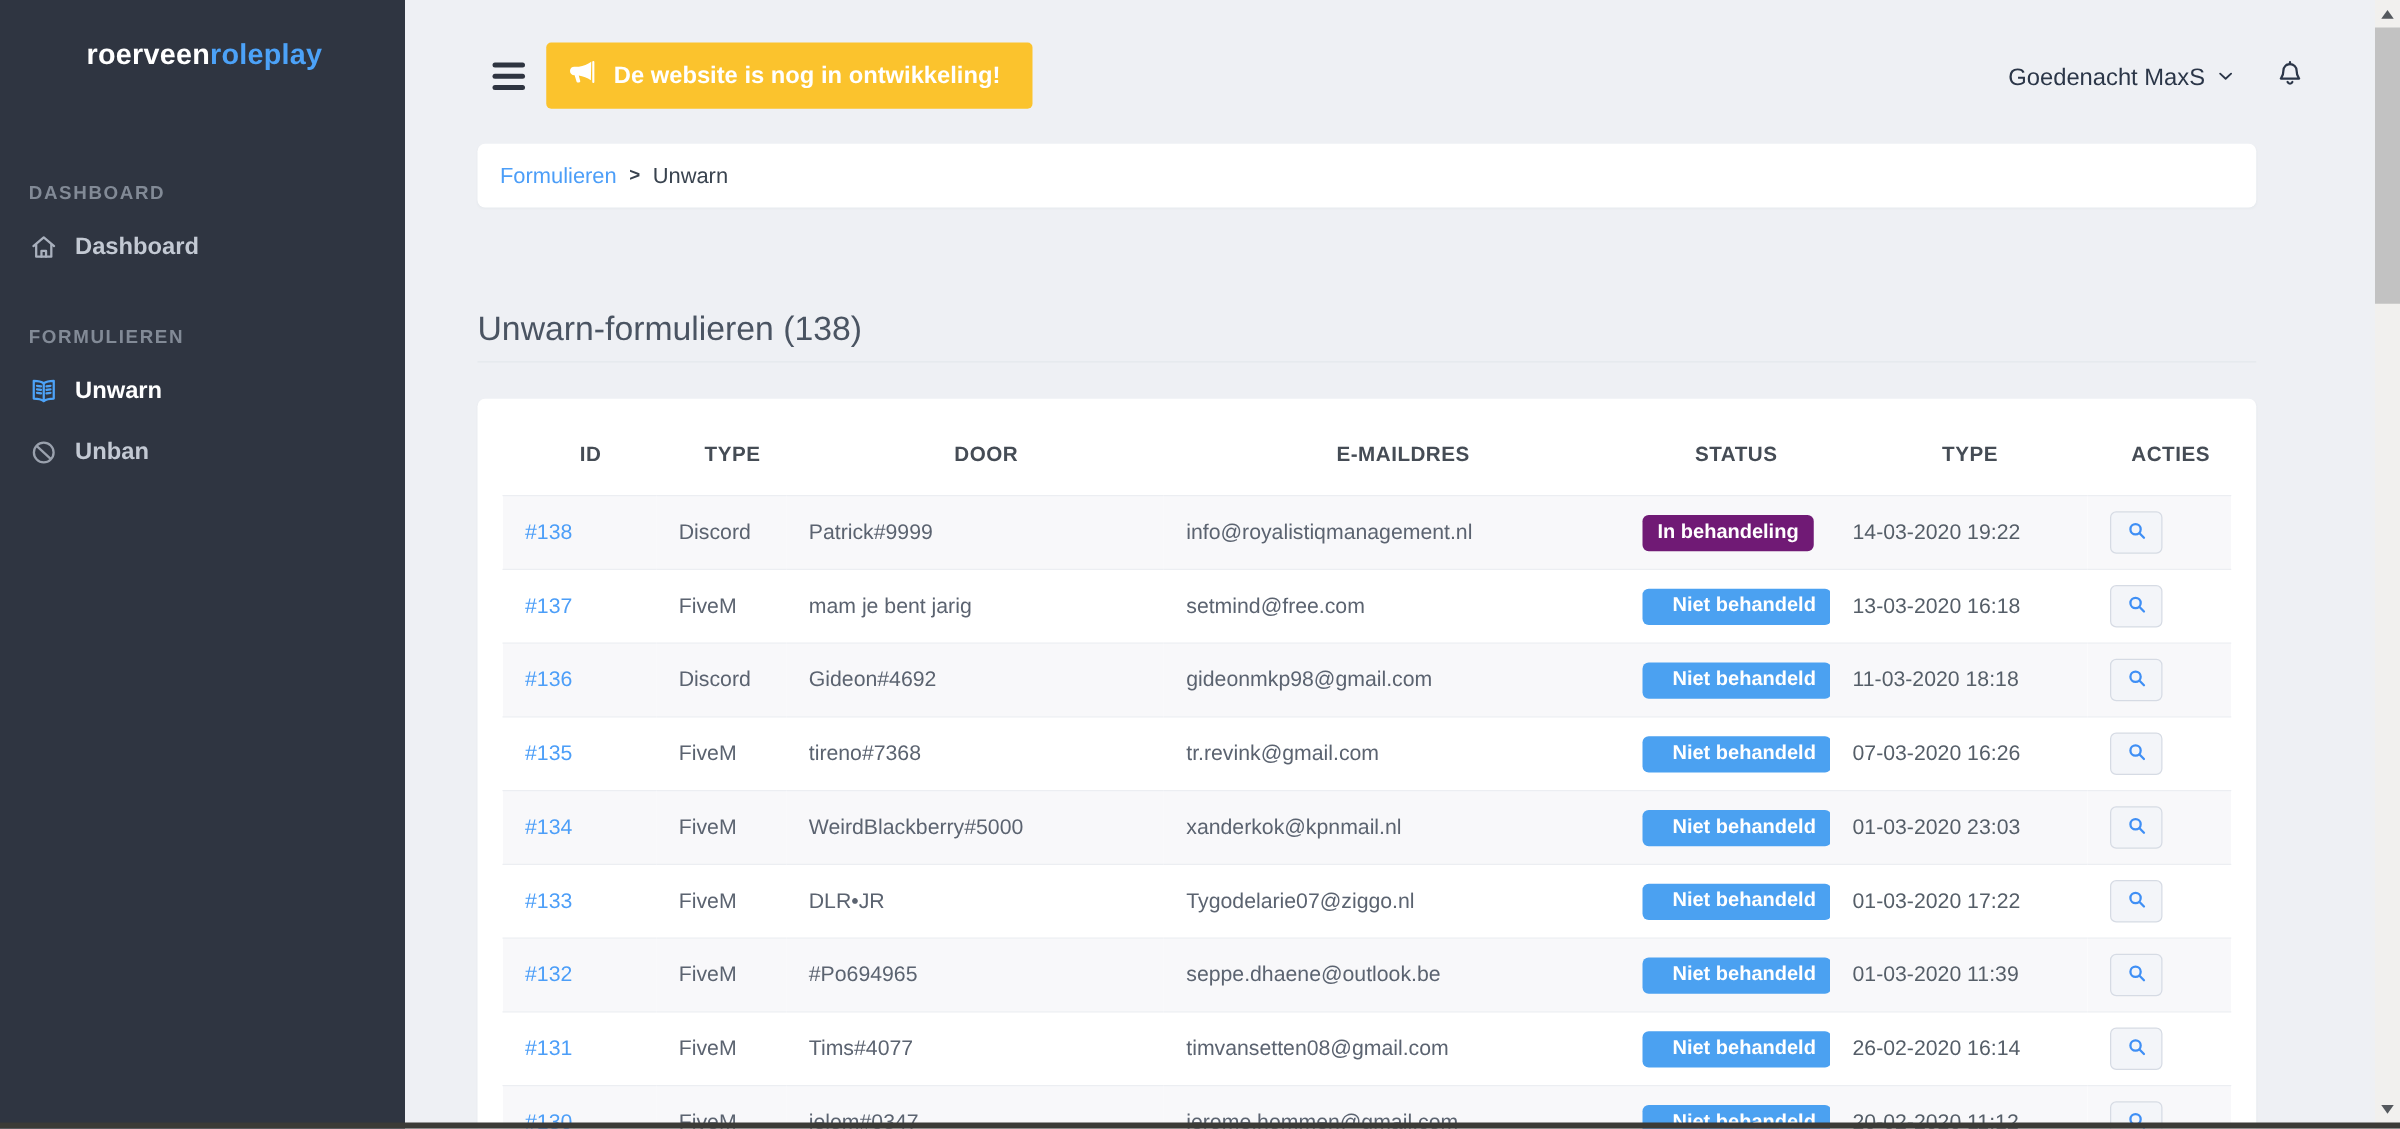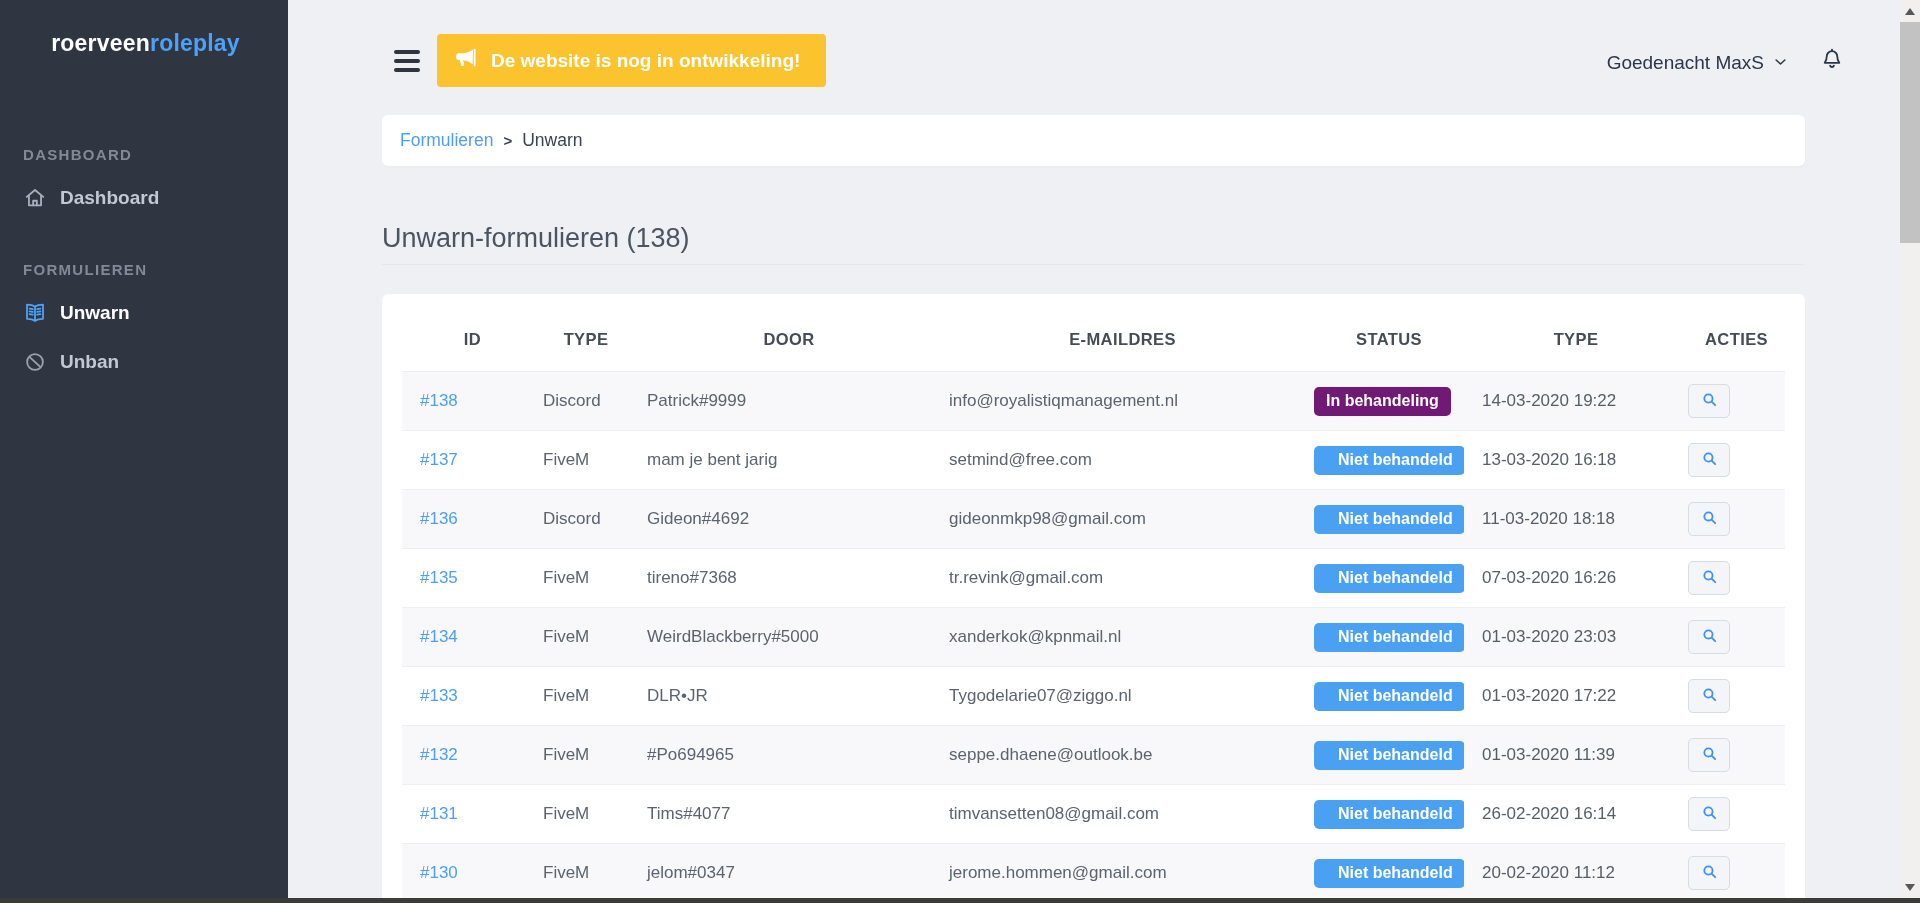--- a/index.html
+++ b/index.html
@@ -1,21 +1,21 @@
 <!DOCTYPE html>
 <html><head>
 <meta charset="utf-8">
 <style>
   * { margin:0; padding:0; box-sizing:border-box; }
   html,body { width:1920px; height:903px; overflow:hidden;
     font-family:"Liberation Sans","DejaVu Sans",sans-serif; }
   .screen { position:relative; width:1920px; height:903px; background:#EEF0F4; }
 
   
-  .sidebar { position:absolute; left:0; top:0; width:288px; height:100%;
+  .sidebar { position:absolute; left:0; top:0; width:324px; height:100%;
     background:#2F3541; padding:30px 20px 0 23px; }
   .logo { text-align:center; font-size:23px; font-weight:800; letter-spacing:.2px; }
   .logo .p1 { color:#FFFFFF; }
   .logo .p2 { color:#4CA2F8; }
   .nav-header { color:#828A96; font-size:15px; font-weight:700; letter-spacing:1.3px; }
   .nav-header.first { margin-top:89px; }
   .nav-header.second { margin-top:51px; }
   .nav-item { display:flex; align-items:center; gap:13px; margin-top:23px;
     color:#C3C9D3; font-size:19px; font-weight:600; cursor:pointer; }
   .nav-item.active { color:#FFFFFF; font-weight:700; }
@@ -38,21 +38,21 @@
   .bell { margin-left:32px; background:none; border:none; cursor:pointer; display:flex; }
 
   .content { margin:0 95px 0 94px; }
   .breadcrumb-card { margin-top:28px; height:51px; background:#fff; border-radius:6px;
     display:flex; align-items:center; gap:10px; padding:0 18px; font-size:17.5px;
     box-shadow:0 1px 2px rgba(40,50,70,.03); }
   .bc-link { color:#4C9EF8; text-decoration:none; }
   .bc-sep { color:#39434F; font-weight:700; font-size:15px; }
   .bc-current { color:#39434F; }
 
-  .page-title { margin-top:57px; font-size:27px; font-weight:400; color:#4A5462; }
+  .page-title { margin-top:82px; font-size:27px; font-weight:400; color:#4A5462; }
   .divider { margin-top:10px; border:none; border-top:1px solid #E4E7EB; }
 
   .table-card { margin-top:29px; background:#fff; border-radius:6px 6px 0 0;
     padding:10px 20px 0; height:620px; box-shadow:0 1px 2px rgba(40,50,70,.03); }
   table { width:100%; border-collapse:collapse; table-layout:fixed; }
   th { text-align:center; padding:26px 0 22px 18px; font-size:16.5px; color:#454C55;
     font-weight:600; letter-spacing:.4px; }
   tbody td { height:59px; padding:0 0 0 18px; font-size:17px; color:#5B6370;
     border-top:1px solid #ECEEF2; white-space:nowrap; overflow:hidden; }
   tbody tr:nth-child(odd) { background:#F8F8FA; }

